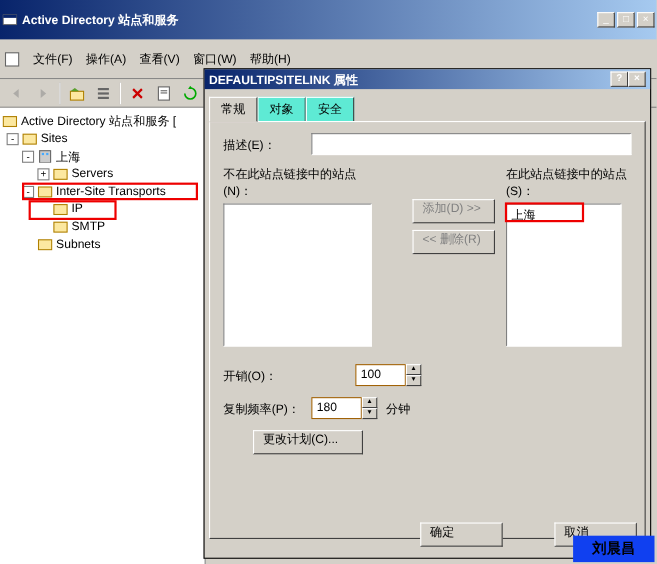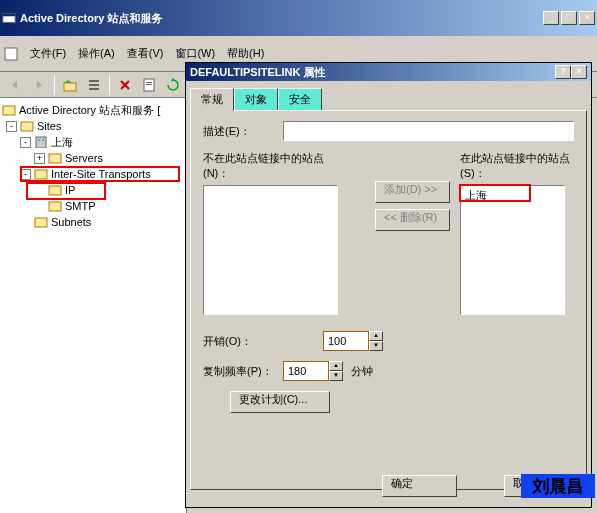--- a/index.html
+++ b/index.html
@@ -40,21 +40,21 @@
   .label { width:80px; }
   .text-input { flex:1; height:20px; background:#fff; border:1px solid #808080; border-right-color:#fff; border-bottom-color:#fff; padding:0 3px; }
   .listbox { width:135px; height:130px; background:#fff; border:1px solid #808080; border-right-color:#fff; border-bottom-color:#fff; }
   .btn { height:22px; padding:0 8px; background:#d4d0c8; border:1px solid #fff; border-right-color:#404040; border-bottom-color:#404040; cursor:default; min-width:75px; text-align:left;margin-left:27px; }
   .btn.disabled { color:#808080; }
   .spinner { width:60px; height:20px; display:flex; }
   .spinner .num { flex:1; background:#fff; border:1px solid #a16207; text-align:left; padding-left:4px; line-height:18px; }
   .spinner .arrows { width:14px; display:flex; flex-direction:column; }
   .spinner .arr { flex:1; background:#d4d0c8; border:1px solid #fff; border-right-color:#404040; border-bottom-color:#404040; font-size:6px; text-align:center; line-height:7px;}
   .dlg-btns { position:absolute; bottom:10px; right:12px; display:flex; gap:20px; }
-  .blue-stamp { position:absolute; right:2px; bottom:15px; width:74px; height:24px; background:#1040f0; color:#000; font-size:17px; display:flex; align-items:center; justify-content:center; font-weight:bold; }
+  .blue-stamp { position:absolute; right:2px; bottom:2px; width:74px; height:24px; background:#1040f0; color:#000; font-size:13px; display:flex; align-items:center; justify-content:center; font-weight:bold; }
   .listsrow { display:flex; gap:10px; align-items:flex-start; }
   .midbtns { display:flex; flex-direction:column; gap:6px; margin-top:30px; }
   .listlabel { margin-bottom:4px; }
   .biglabel { display:flex; align-items:center; gap:8px; margin-bottom:16px; }
 </style>
 </head>
 <body>
 
 <div class="titlebar">
   <svg class="titlebar-icon" viewBox="0 0 16 16">

